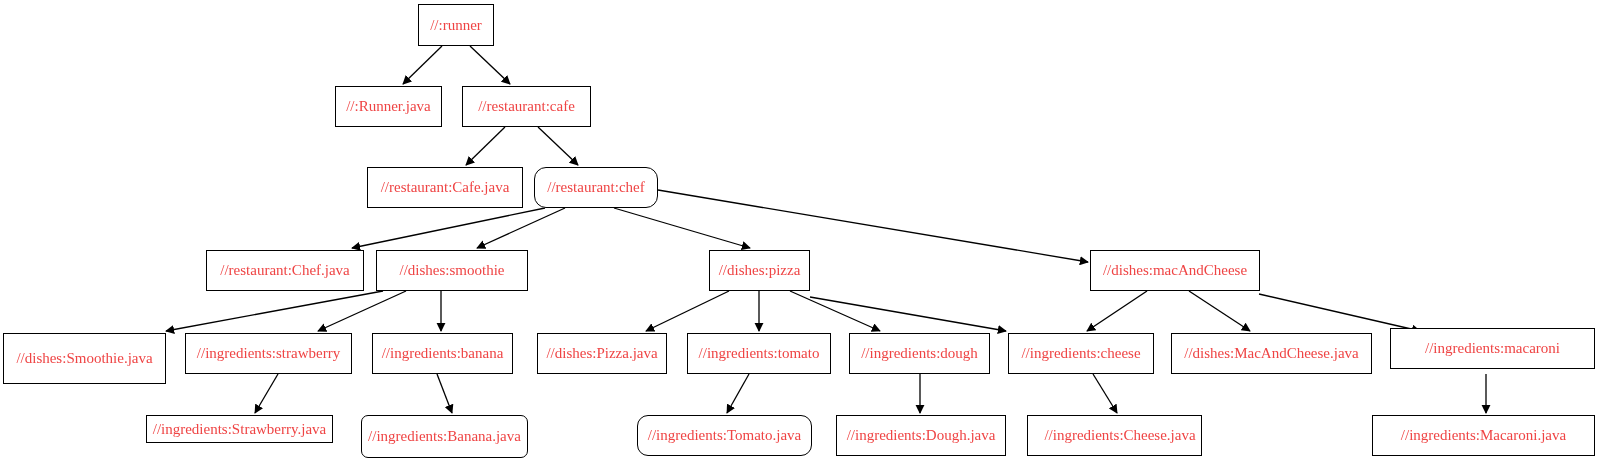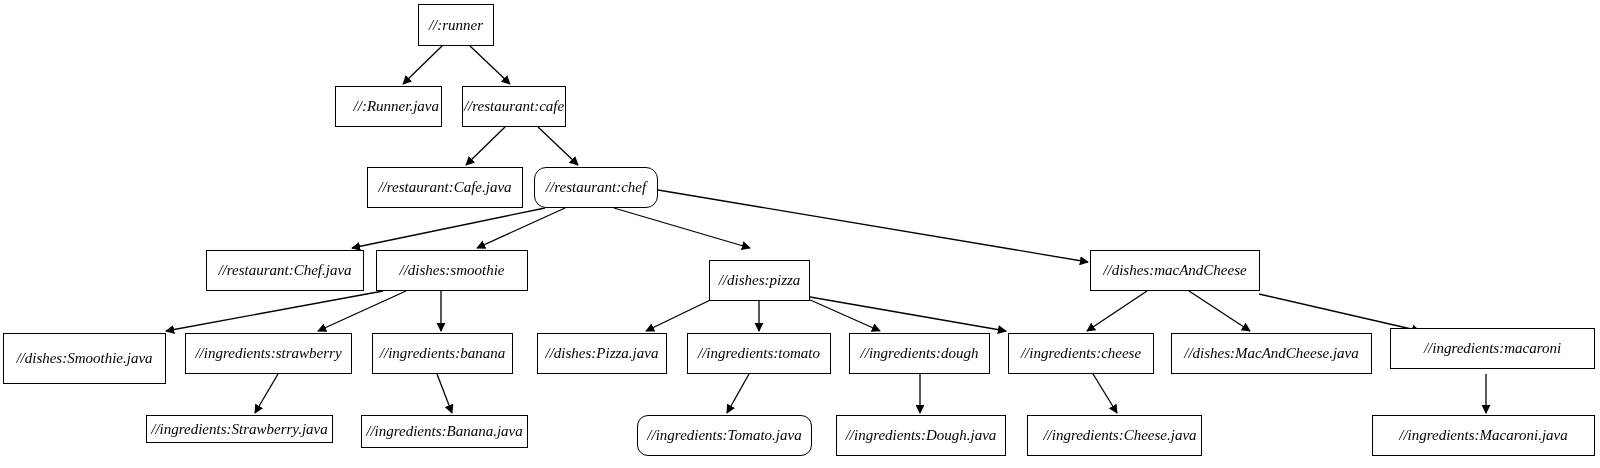--- a/index.html
+++ b/index.html
@@ -26,23 +26,22 @@
   .node {
     position: absolute;
     box-sizing: border-box;
     border: 1px solid #000000;
     background: #ffffff;
     display: flex;
     align-items: center;
     justify-content: center;
     font-size: 15px;
     line-height: 1;
-    color: #000000;
+    color: #ef4444;
     white-space: nowrap;
-    font-style: italic;
   }
   .node-label {
     display: block;
     padding: 0 2px;
   }
 </style>
 </head>
 <body>
 
 <div id="canvas">
@@ -76,39 +75,39 @@
         <line x1="749" y1="374" x2="727" y2="413" stroke="#000000" stroke-width="1.3" marker-end="url(#arrowhead)"></line>
         <line x1="920" y1="374" x2="920" y2="413" stroke="#000000" stroke-width="1.3" marker-end="url(#arrowhead)"></line>
         <line x1="1093" y1="374" x2="1117" y2="413" stroke="#000000" stroke-width="1.3" marker-end="url(#arrowhead)"></line>
         <line x1="1486" y1="374" x2="1486" y2="413" stroke="#000000" stroke-width="1.3" marker-end="url(#arrowhead)"></line>
       </g>
   </svg>
   <div id="nodes-group">
       <div class="node" style="left: 418px; top: 4px; width: 76px; height: 42px; border-color: rgb(0, 0, 0); background: rgb(255, 255, 255);">
         <span class="node-label">//:runner</span>
       </div>
-      <div class="node" style="left: 335px; top: 86px; width: 107px; height: 41px; border-color: rgb(0, 0, 0); background: rgb(255, 255, 255); justify-content: flex-end;">
+      <div class="node" style="left: 335px; top: 86px; width: 107px; height: 41px; border-color: rgb(0, 0, 0); background: rgb(255, 255, 255);">
         <span class="node-label">//:Runner.java</span>
       </div>
-      <div class="node" style="left: 462px; top: 86px; width: 104px; height: 41px; border-color: rgb(0, 0, 0); background: rgb(255, 255, 255);">
+      <div class="node" style="left: 462px; top: 86px; width: 129px; height: 41px; border-color: rgb(0, 0, 0); background: rgb(255, 255, 255);">
         <span class="node-label">//restaurant:cafe</span>
       </div>
       <div class="node" style="left: 367px; top: 167px; width: 156px; height: 41px; border-color: rgb(0, 0, 0); background: rgb(255, 255, 255);">
         <span class="node-label">//restaurant:Cafe.java</span>
       </div>
       <div class="node" style="left: 534px; top: 167px; width: 124px; height: 41px; border-color: rgb(0, 0, 0); background: rgb(255, 255, 255); border-radius: 12px;">
         <span class="node-label">//restaurant:chef</span>
       </div>
       <div class="node" style="left: 206px; top: 250px; width: 158px; height: 41px; border-color: rgb(0, 0, 0); background: rgb(255, 255, 255);">
         <span class="node-label">//restaurant:Chef.java</span>
       </div>
       <div class="node" style="left: 376px; top: 250px; width: 152px; height: 41px; border-color: rgb(0, 0, 0); background: rgb(255, 255, 255);">
         <span class="node-label">//dishes:smoothie</span>
       </div>
-      <div class="node" style="left: 709px; top: 260px; width: 101px; height: 41px; border-color: rgb(0, 0, 0); background: rgb(255, 255, 255);">
+      <div class="node" style="left: 709px; top: 250px; width: 101px; height: 41px; border-color: rgb(0, 0, 0); background: rgb(255, 255, 255);">
         <span class="node-label">//dishes:pizza</span>
       </div>
       <div class="node" style="left: 1090px; top: 250px; width: 170px; height: 41px; border-color: rgb(0, 0, 0); background: rgb(255, 255, 255);">
         <span class="node-label">//dishes:macAndCheese</span>
       </div>
       <div class="node" style="left: 3px; top: 333px; width: 163px; height: 51px; border-color: rgb(0, 0, 0); background: rgb(255, 255, 255);">
         <span class="node-label">//dishes:Smoothie.java</span>
       </div>
       <div class="node" style="left: 185px; top: 333px; width: 167px; height: 41px; border-color: rgb(0, 0, 0); background: rgb(255, 255, 255);">
         <span class="node-label">//ingredients:strawberry</span>
@@ -130,21 +129,21 @@
       </div>
       <div class="node" style="left: 1171px; top: 333px; width: 201px; height: 41px; border-color: rgb(0, 0, 0); background: rgb(255, 255, 255);">
         <span class="node-label">//dishes:MacAndCheese.java</span>
       </div>
       <div class="node" style="left: 1390px; top: 328px; width: 205px; height: 41px; border-color: rgb(0, 0, 0); background: rgb(255, 255, 255);">
         <span class="node-label">//ingredients:macaroni</span>
       </div>
       <div class="node" style="left: 146px; top: 415px; width: 187px; height: 28px; border-color: rgb(0, 0, 0); background: rgb(255, 255, 255);">
         <span class="node-label">//ingredients:Strawberry.java</span>
       </div>
-      <div class="node" style="left: 361px; top: 415px; width: 167px; height: 33px; border-color: rgb(0, 0, 0); background: rgb(255, 255, 255);">
+      <div class="node" style="left: 361px; top: 415px; width: 167px; height: 43px; border-color: rgb(0, 0, 0); background: rgb(255, 255, 255); border-radius: 7px;">
         <span class="node-label">//ingredients:Banana.java</span>
       </div>
       <div class="node" style="left: 637px; top: 415px; width: 175px; height: 41px; border-color: rgb(0, 0, 0); background: rgb(255, 255, 255); border-radius: 11px;">
         <span class="node-label">//ingredients:Tomato.java</span>
       </div>
       <div class="node" style="left: 836px; top: 415px; width: 170px; height: 41px; border-color: rgb(0, 0, 0); background: rgb(255, 255, 255);">
         <span class="node-label">//ingredients:Dough.java</span>
       </div>
       <div class="node" style="left: 1027px; top: 415px; width: 175px; height: 41px; border-color: rgb(0, 0, 0); background: rgb(255, 255, 255); padding-left: 11px;">
         <span class="node-label">//ingredients:Cheese.java</span>

